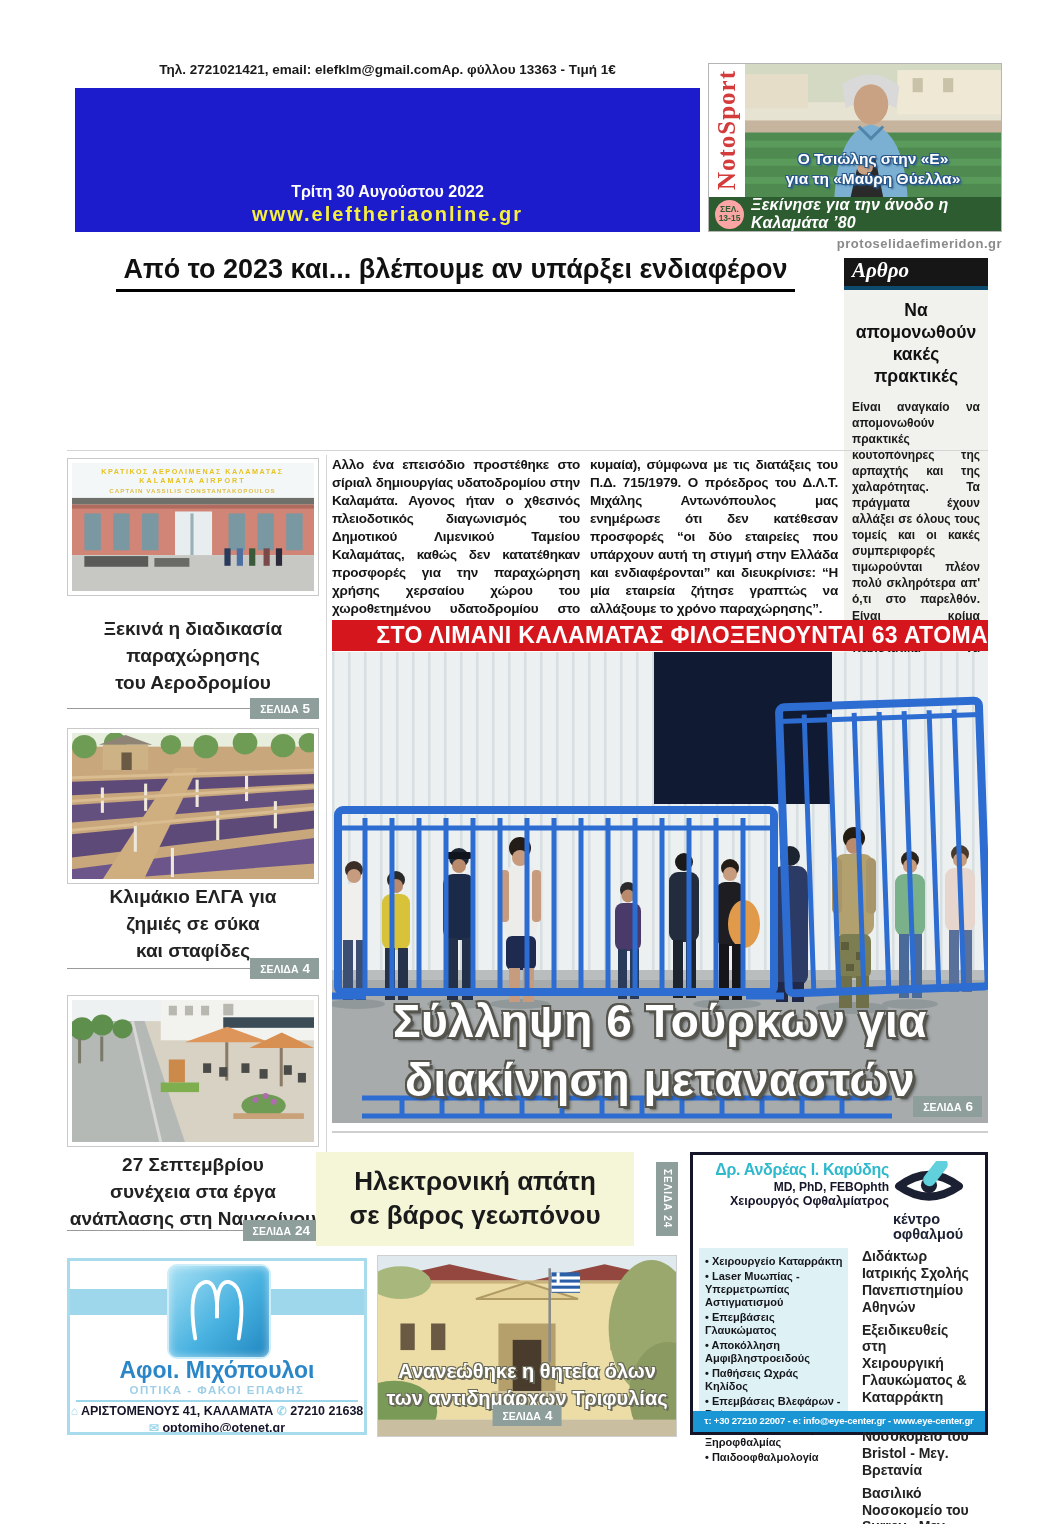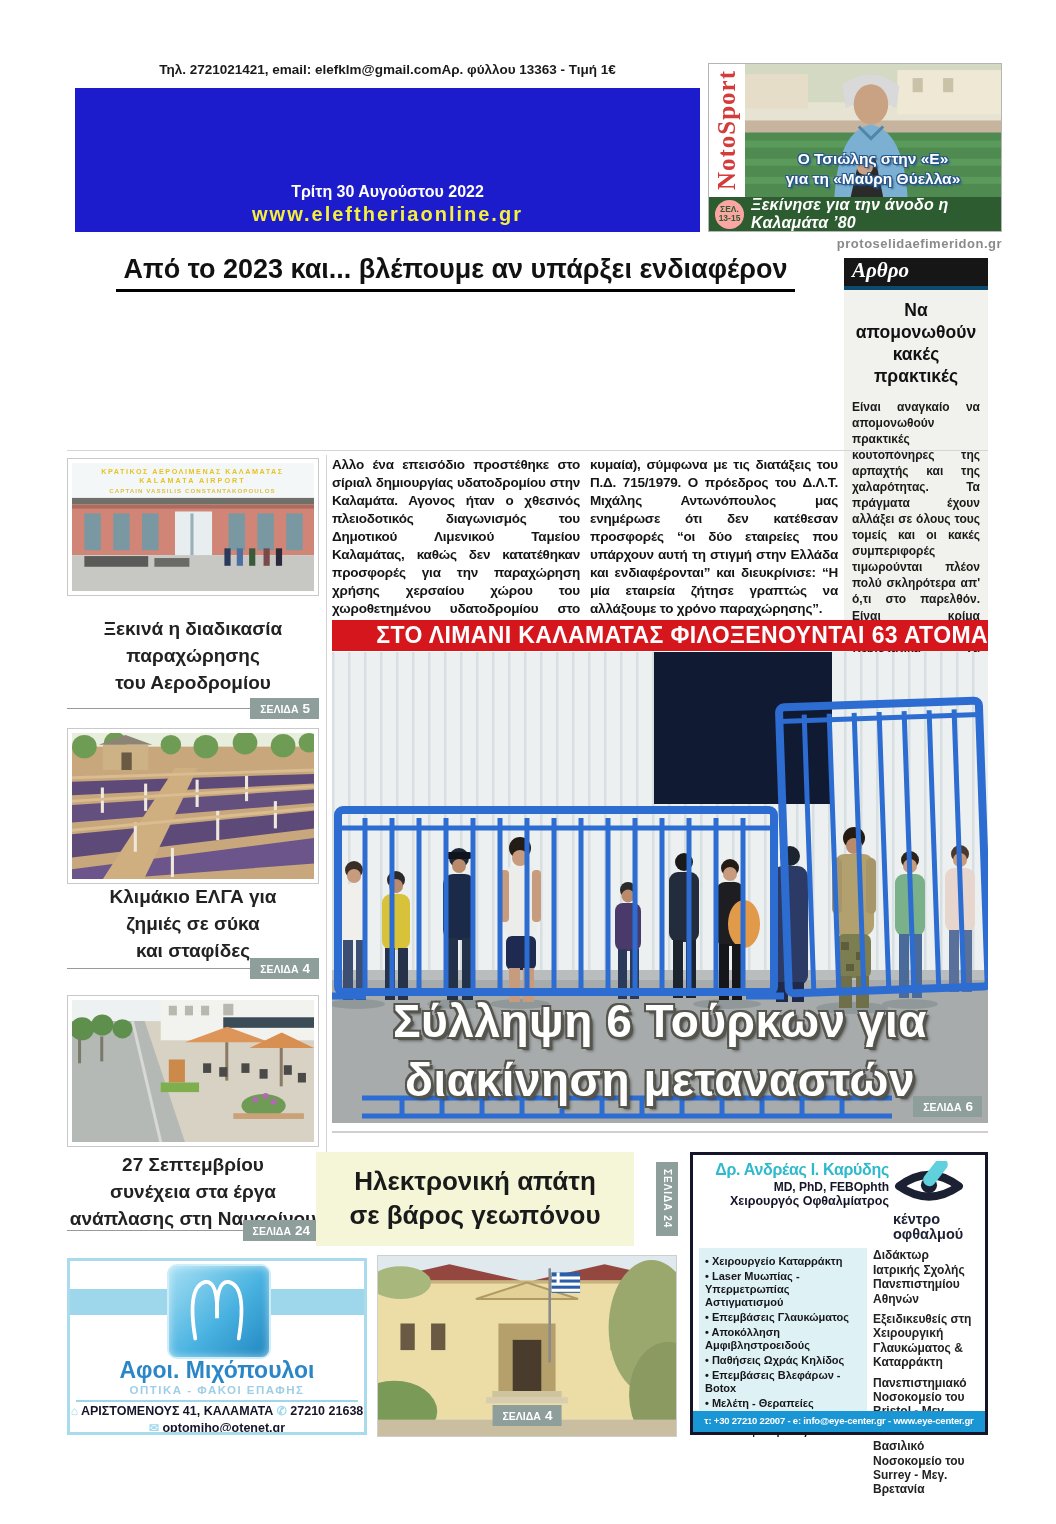--- a/index.html
+++ b/index.html
@@ -104,21 +104,21 @@
   #eye-right{flex:1;text-align:right;}
   #eye-doctor{font-size:16px;font-weight:bold;color:#2fb9cd;letter-spacing:-.3px;}
   #eye-titles{font-size:12px;font-weight:bold;color:#15152a;margin-top:1px;}
   #eye-role{font-size:12.5px;font-weight:bold;color:#15152a;}
   #eye-mid{display:flex;padding:4px 6px 0;gap:6px;flex:1;min-height:0;}
   #eye-services{width:168px;background:#def2f6;padding:5px 4px 12px 6px;box-sizing:border-box;}
   #eye-services ul{margin:0;padding:0;list-style:none;}
   #eye-services li{font-size:11px;font-weight:bold;color:#15151a;line-height:1.18;margin:2px 0;}
   #eye-services li::before{content:"• ";}
   #eye-creds{flex:1;}
-  #eye-creds p{font-size:12px;font-weight:600;color:#222;line-height:1.2;margin:0 0 6px;}
+  #eye-creds p{font-size:14px;font-weight:600;color:#222;line-height:1.2;margin:0 8px 6px;}
   #eye-footer{margin-top:auto;background:#1b96d5;color:#fff;text-align:center;padding:3px 2px 4px;}
   #eye-footer div{font-size:9.5px;font-weight:bold;line-height:1.45;letter-spacing:-.2px;}
 
   
   #opt-ad{left:67px;top:1258px;width:300px;height:177px;border:3px solid #a8dcec;box-sizing:border-box;
           background:#fff;overflow:hidden;}
   #opt-band{position:absolute;left:0;right:0;top:28px;height:26px;background:#9ed7ec;}
   #opt-logo{position:absolute;left:97px;top:3px;width:100px;height:91px;border-radius:10px;
             background:linear-gradient(135deg,#a6e0f4 0%,#49b2e0 55%,#1f86c0 100%);
             border:2px solid #cdeef8;box-shadow:inset 0 0 8px rgba(255,255,255,.6);}
@@ -591,19 +591,21 @@
         <rect x="170" y="26" width="28" height="3" fill="#fff"></rect>
         <rect x="170" y="32" width="28" height="3" fill="#fff"></rect>
         <rect x="175" y="16" width="3" height="12" fill="#fff"></rect>
       </g>
       <ellipse cx="268" cy="70" rx="42" ry="66" fill="#9aa86e"></ellipse>
       <ellipse cx="284" cy="136" rx="38" ry="52" fill="#8a9a60"></ellipse>
       <ellipse cx="16" cy="152" rx="42" ry="30" fill="#7a9a58"></ellipse>
       <ellipse cx="22" cy="26" rx="30" ry="16" fill="#a8b87c"></ellipse>
       <rect y="160" width="292" height="16" fill="#c9bfa0"></rect>
     </svg>
+    <div id="trif-overlay" class="prelines">Ανανεώθηκε η θητεία όλων
+των αντιδημάρχων Τριφυλίας</div>
     <span class="page-badge" id="trif-badge">
       <span>ΣΕΛΙΔΑ</span>
       <b>4</b>
     </span>
   </div>
 
 </div>
 
 </body></html>

